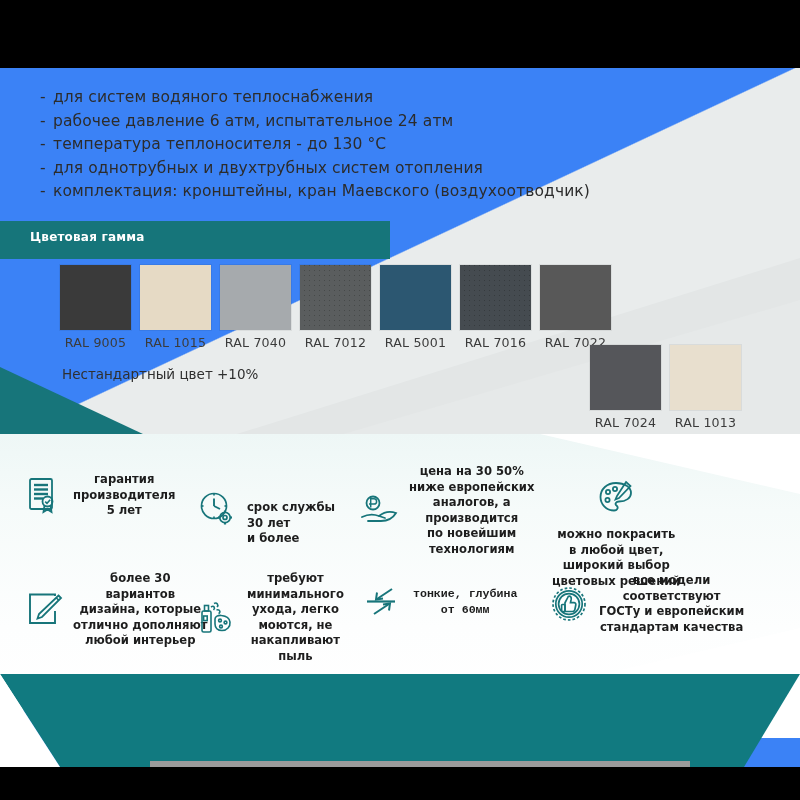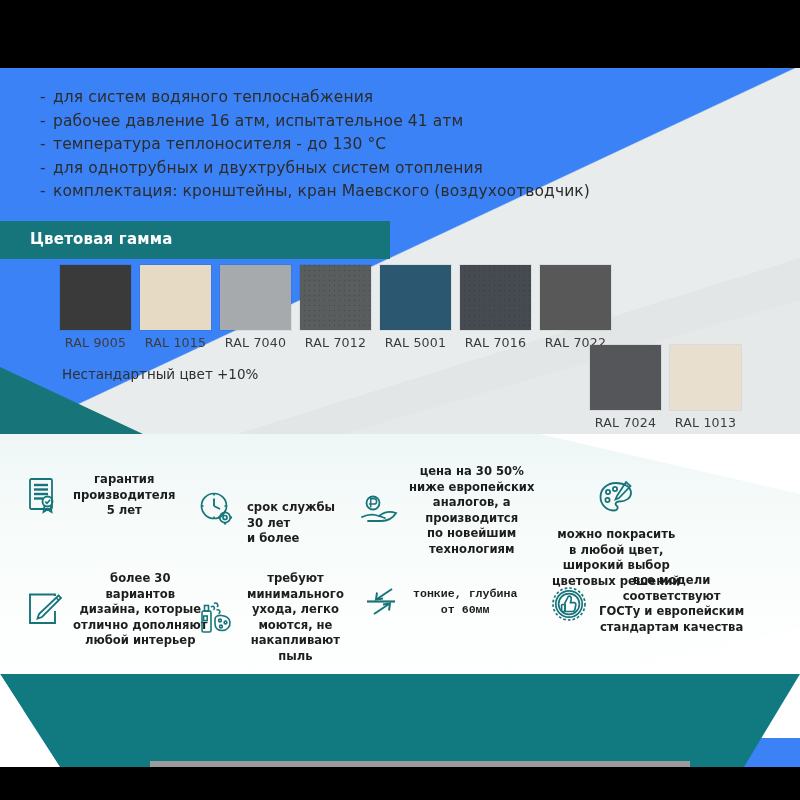--- a/index.html
+++ b/index.html
@@ -76,21 +76,21 @@
   #bullets ul{margin:0;padding:0;}
   .dash{display:inline-block;width:13px;color:#2c2c2c;}
 
   
   #gamma-bar{
     position:absolute;left:0;top:153px;width:390px;height:38px;
     background:#16757a;
   }
   #gamma-title{
     position:absolute;left:30px;top:162px;
-    color:#ffffff;font-size:15px;font-weight:bold;letter-spacing:.2px;
+    color:#ffffff;font-size:12px;font-weight:bold;letter-spacing:.2px;
   }
 
   
   .sw-row{position:absolute;}
   #sw-row-1{left:60px;top:197px;display:flex;gap:9px;}
   #sw-row-2{left:590px;top:277px;display:flex;gap:9px;}
   .swatch{width:71px;}
   .swatch .chip{
     width:71px;height:65px;display:block;
     box-shadow:0 0 0 1px rgba(0,0,0,.06);
@@ -149,21 +149,21 @@
     <div class="wedge" id="features-bg"></div>
     <div class="wedge" id="features-bg-corner"></div>
     <div class="wedge" id="wedge-bottom-white"></div>
     <div class="wedge" id="band-bottom-teal"></div>
     <div class="wedge" id="band-bottom-gray"></div>
     <div class="wedge" id="band-bottom-shadow"></div>
 
     <div id="bullets">
       <ul id="bullets-ul">
           <li><span class="dash">-</span><span>для систем водяного теплоснабжения</span></li>
-          <li><span class="dash">-</span><span>рабочее давление 16 атм, испытательное 41 атм</span></li>
+          <li><span class="dash">-</span><span>рабочее давление 6 атм, испытательное 24 атм</span></li>
           <li><span class="dash">-</span><span>температура теплоносителя - до 130 °C</span></li>
           <li><span class="dash">-</span><span>для однотрубных и двухтрубных систем отопления</span></li>
           <li><span class="dash">-</span><span>комплектация: кронштейны, кран Маевского (воздухоотводчик)</span></li>
         </ul>
     </div>
 
     <div id="gamma-bar"></div>
     <div id="gamma-title">Цветовая гамма</div>
 
     <div class="sw-row" id="sw-row-1">

